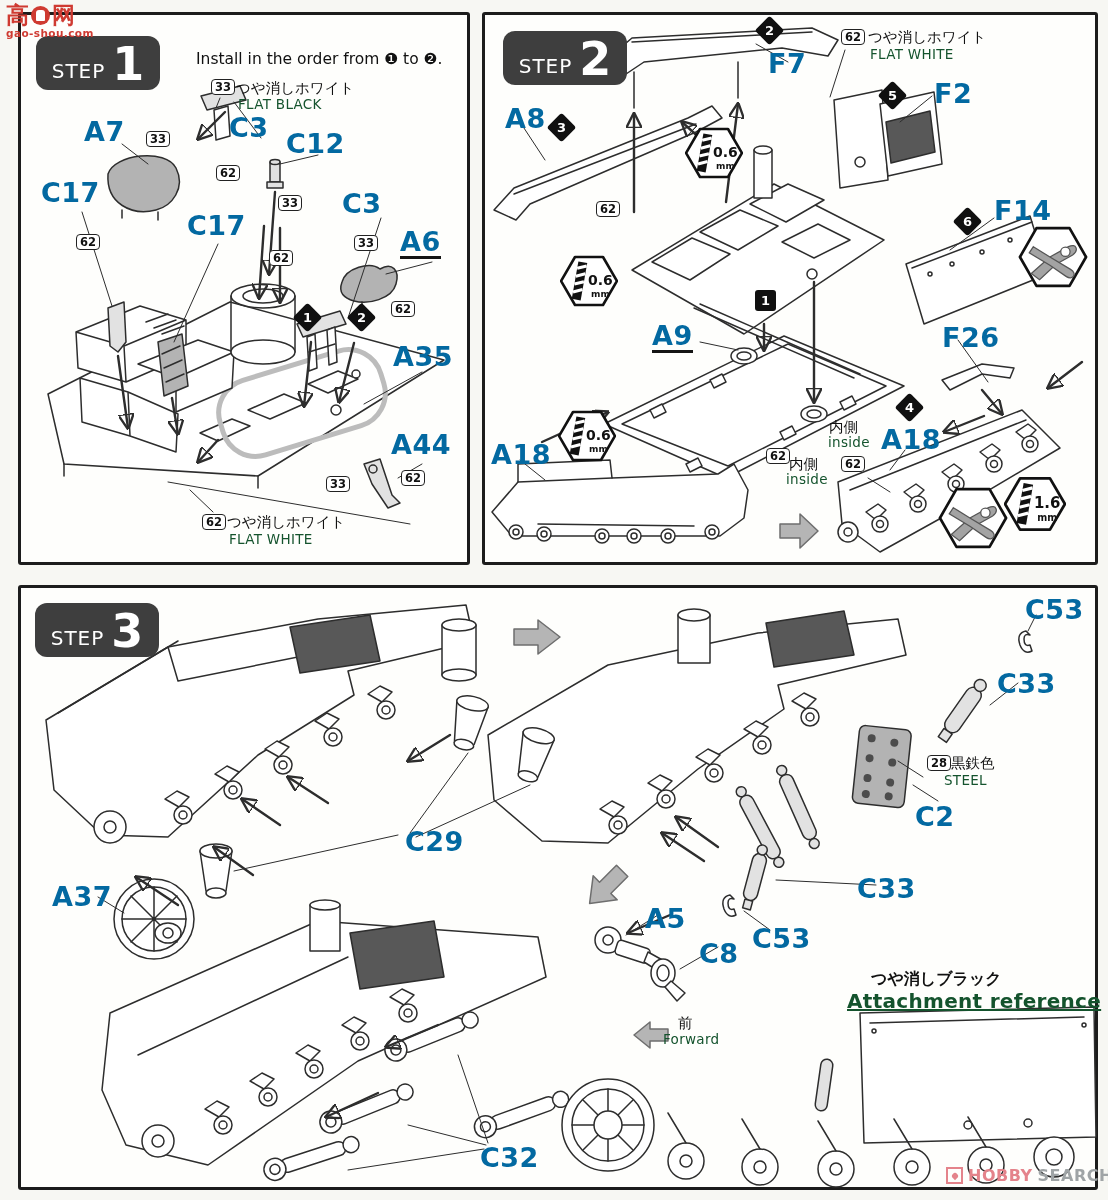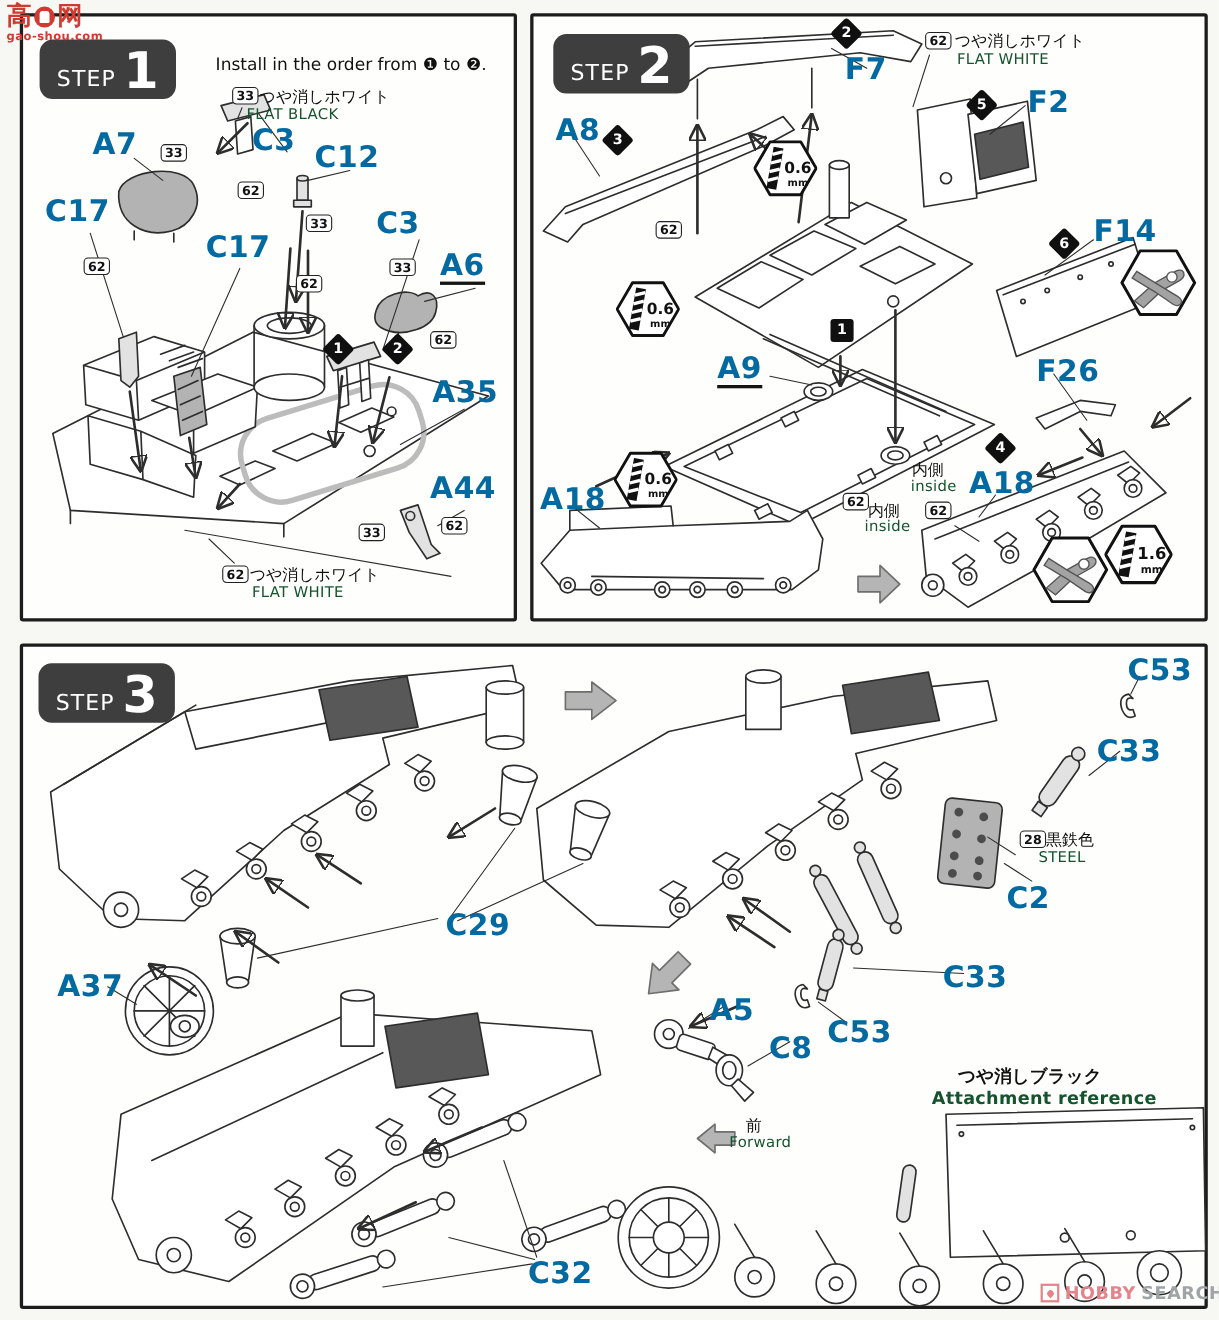--- a/index.html
+++ b/index.html
@@ -23,21 +23,21 @@
   .dia.sqb{transform:none}.dia.sqb>span{transform:none}
   .stepbadge{position:absolute;width:124px;height:54px;background:#3e3e3e;border-radius:12px;color:#fff;
        display:flex;align-items:flex-end;justify-content:center;gap:7px;padding-bottom:7px;box-sizing:border-box;}
   .stepbadge .w{font-size:20px;font-weight:normal;letter-spacing:1px;line-height:1;margin-bottom:2px;}
   .stepbadge .n{font-size:46px;font-weight:bold;line-height:.8;}
   .note1{position:absolute;font-size:17px;color:#111;white-space:nowrap;}
   .note2{position:absolute;font-size:15.5px;color:#111;white-space:nowrap;}
   .jp{position:absolute;font-size:14.5px;color:#111;white-space:nowrap;}
   .en{position:absolute;font-size:13.5px;color:#14532d;letter-spacing:.3px;white-space:nowrap;}
   .jpb{font-weight:bold;font-size:16px;}
-  .enb{font-weight:bold;font-size:16px;}
+  .enb{font-weight:bold;font-size:20px;text-decoration:underline;}
   .wm{position:absolute;left:6px;top:4px;color:#cf3a31;z-index:6;}
   .wm .row{display:flex;align-items:center;gap:2px;font-weight:bold;font-size:23px;line-height:1;}
   .wm .thumb{width:19px;height:19px;background:#cf3a31;border-radius:50%;position:relative;}
   .wm .thumb::after{content:"";position:absolute;left:5px;top:4px;width:9px;height:11px;background:#fff;
        border-radius:3px 3px 1px 1px;}
   .wm .url{font-size:10.5px;font-weight:bold;letter-spacing:.4px;}
   .hex{position:absolute;}
   .logo{position:absolute;display:flex;align-items:center;gap:5px;}
   .logo .ic{width:13px;height:13px;border:2.5px solid #e4838b;display:flex;align-items:center;justify-content:center;}
   .logo .ic span{width:6px;height:6px;background:#e4838b;border-radius:50% 50% 50% 0;transform:rotate(-45deg);}
@@ -461,21 +461,21 @@
   </div>
 
   <div class="stepbadge" style="left:36px;top:36px">
     <span class="w">STEP</span>
     <span class="n">1</span>
   </div>
   <div class="note2" style="left:196px;top:50px">Install in the order from ❶ to ❷.</div>
 
   <div class="code" style="left:211px;top:79px">33</div>
   <div class="jp" style="left:236px;top:79px">つや消しホワイト</div>
-  <div class="en" style="left:224px;top:96px">FLAT BLACK</div>
+  <div class="en" style="left:238px;top:96px">FLAT BLACK</div>
 
   <div class="plabel" style="left:84px;top:118px">A7</div>
   <div class="code" style="left:146px;top:131px">33</div>
   <div class="plabel" style="left:229px;top:114px">C3</div>
   <div class="code" style="left:216px;top:165px">62</div>
   <div class="plabel" style="left:286px;top:130px">C12</div>
   <div class="plabel" style="left:41px;top:179px">C17</div>
   <div class="code" style="left:76px;top:234px">62</div>
   <div class="plabel" style="left:187px;top:212px">C17</div>
   <div class="code" style="left:278px;top:195px">33</div>

